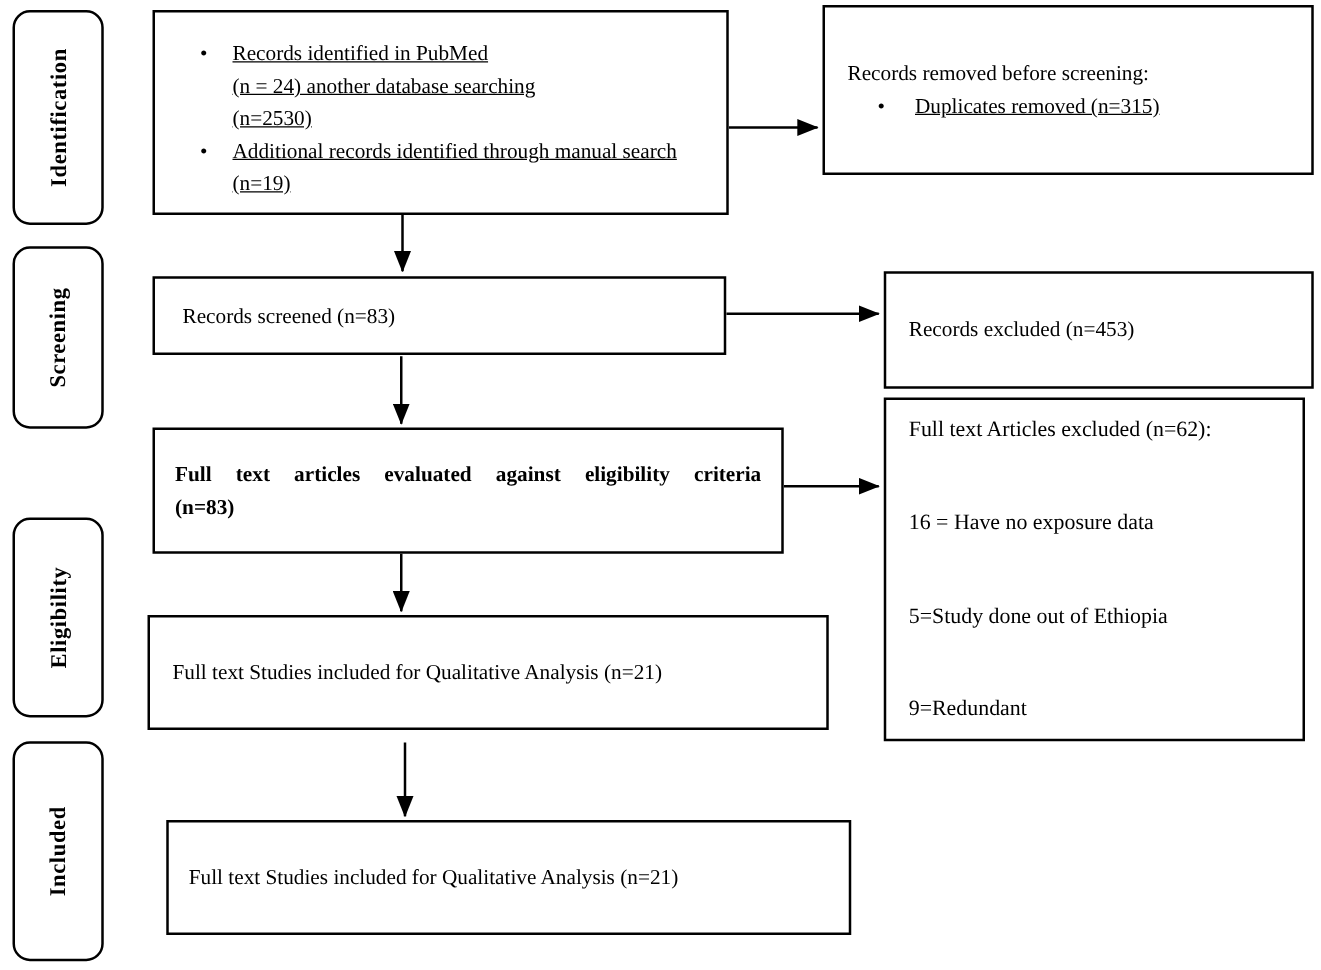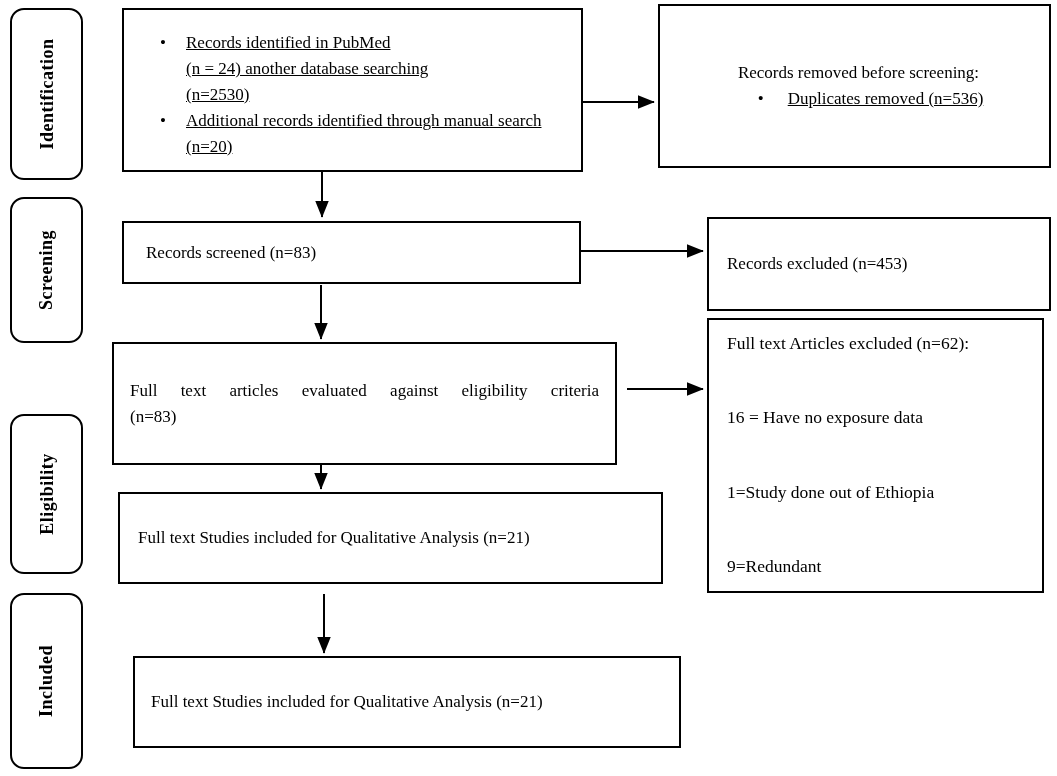--- a/index.html
+++ b/index.html
@@ -108,49 +108,49 @@
 
   <div class="box" id="box-identification" style="left:122px; top:8px; width:461px; height:164px;">
     <div class="bullet-row">
       <span class="blt">•</span>
       <span class="btxt">Records identified in PubMed
 (n = 24) another database searching
 (n=2530)</span>
     </div>
     <div class="bullet-row">
       <span class="blt">•</span>
-      <span class="btxt">Additional records identified through manual search (n=20)</span>
+      <span class="btxt">Additional records identified through manual search (n=19)</span>
     </div>
   </div>
 
-  <div class="box" id="box-removed" style="left:658px; top:4px; width:393px; height:164px;align-items:center;">
+  <div class="box" id="box-removed" style="left:658px; top:4px; width:393px; height:136px;">
     <div>Records removed before screening:</div>
     <div class="bullet-row">
       <span class="blt">•</span>
-      <span class="btxt">Duplicates removed (n=536)</span>
+      <span class="btxt">Duplicates removed (n=315)</span>
     </div>
   </div>
 
   <div class="box" id="box-screened" style="left:122px; top:221px; width:459px; height:63px;">
     <div>Records screened (n=83)</div>
   </div>
 
   <div class="box" id="box-excluded" style="left:707px; top:217px; width:344px; height:94px;">
     <div>Records excluded (n=453)</div>
   </div>
 
-  <div class="box" id="box-evaluated" style="left:112px; top:342px; width:505px; height:123px;">
+  <div class="box" id="box-evaluated" style="left:122px; top:342px; width:505px; height:101px;font-weight:bold;">
     <div class="jtext">Full text articles evaluated against eligibility criteria
 (n=83)</div>
   </div>
 
   <div class="box" id="box-ft-excluded" style="left:707px; top:318px; width:337px; height:275px;">
     <div class="ft-title">Full text Articles excluded (n=62):</div>
     <div class="reason">16 = Have no exposure data</div>
-    <div class="reason">1=Study done out of Ethiopia</div>
+    <div class="reason">5=Study done out of Ethiopia</div>
     <div class="reason">9=Redundant</div>
   </div>
 
   <div class="box" id="box-qual-elig" style="left:118px; top:492px; width:545px; height:92px;">
     <div>Full text Studies included for Qualitative Analysis (n=21)</div>
   </div>
 
   <div class="box" id="box-qual-incl" style="left:133px; top:656px; width:548px; height:92px;">
     <div>Full text Studies included for Qualitative Analysis (n=21)</div>
   </div>

